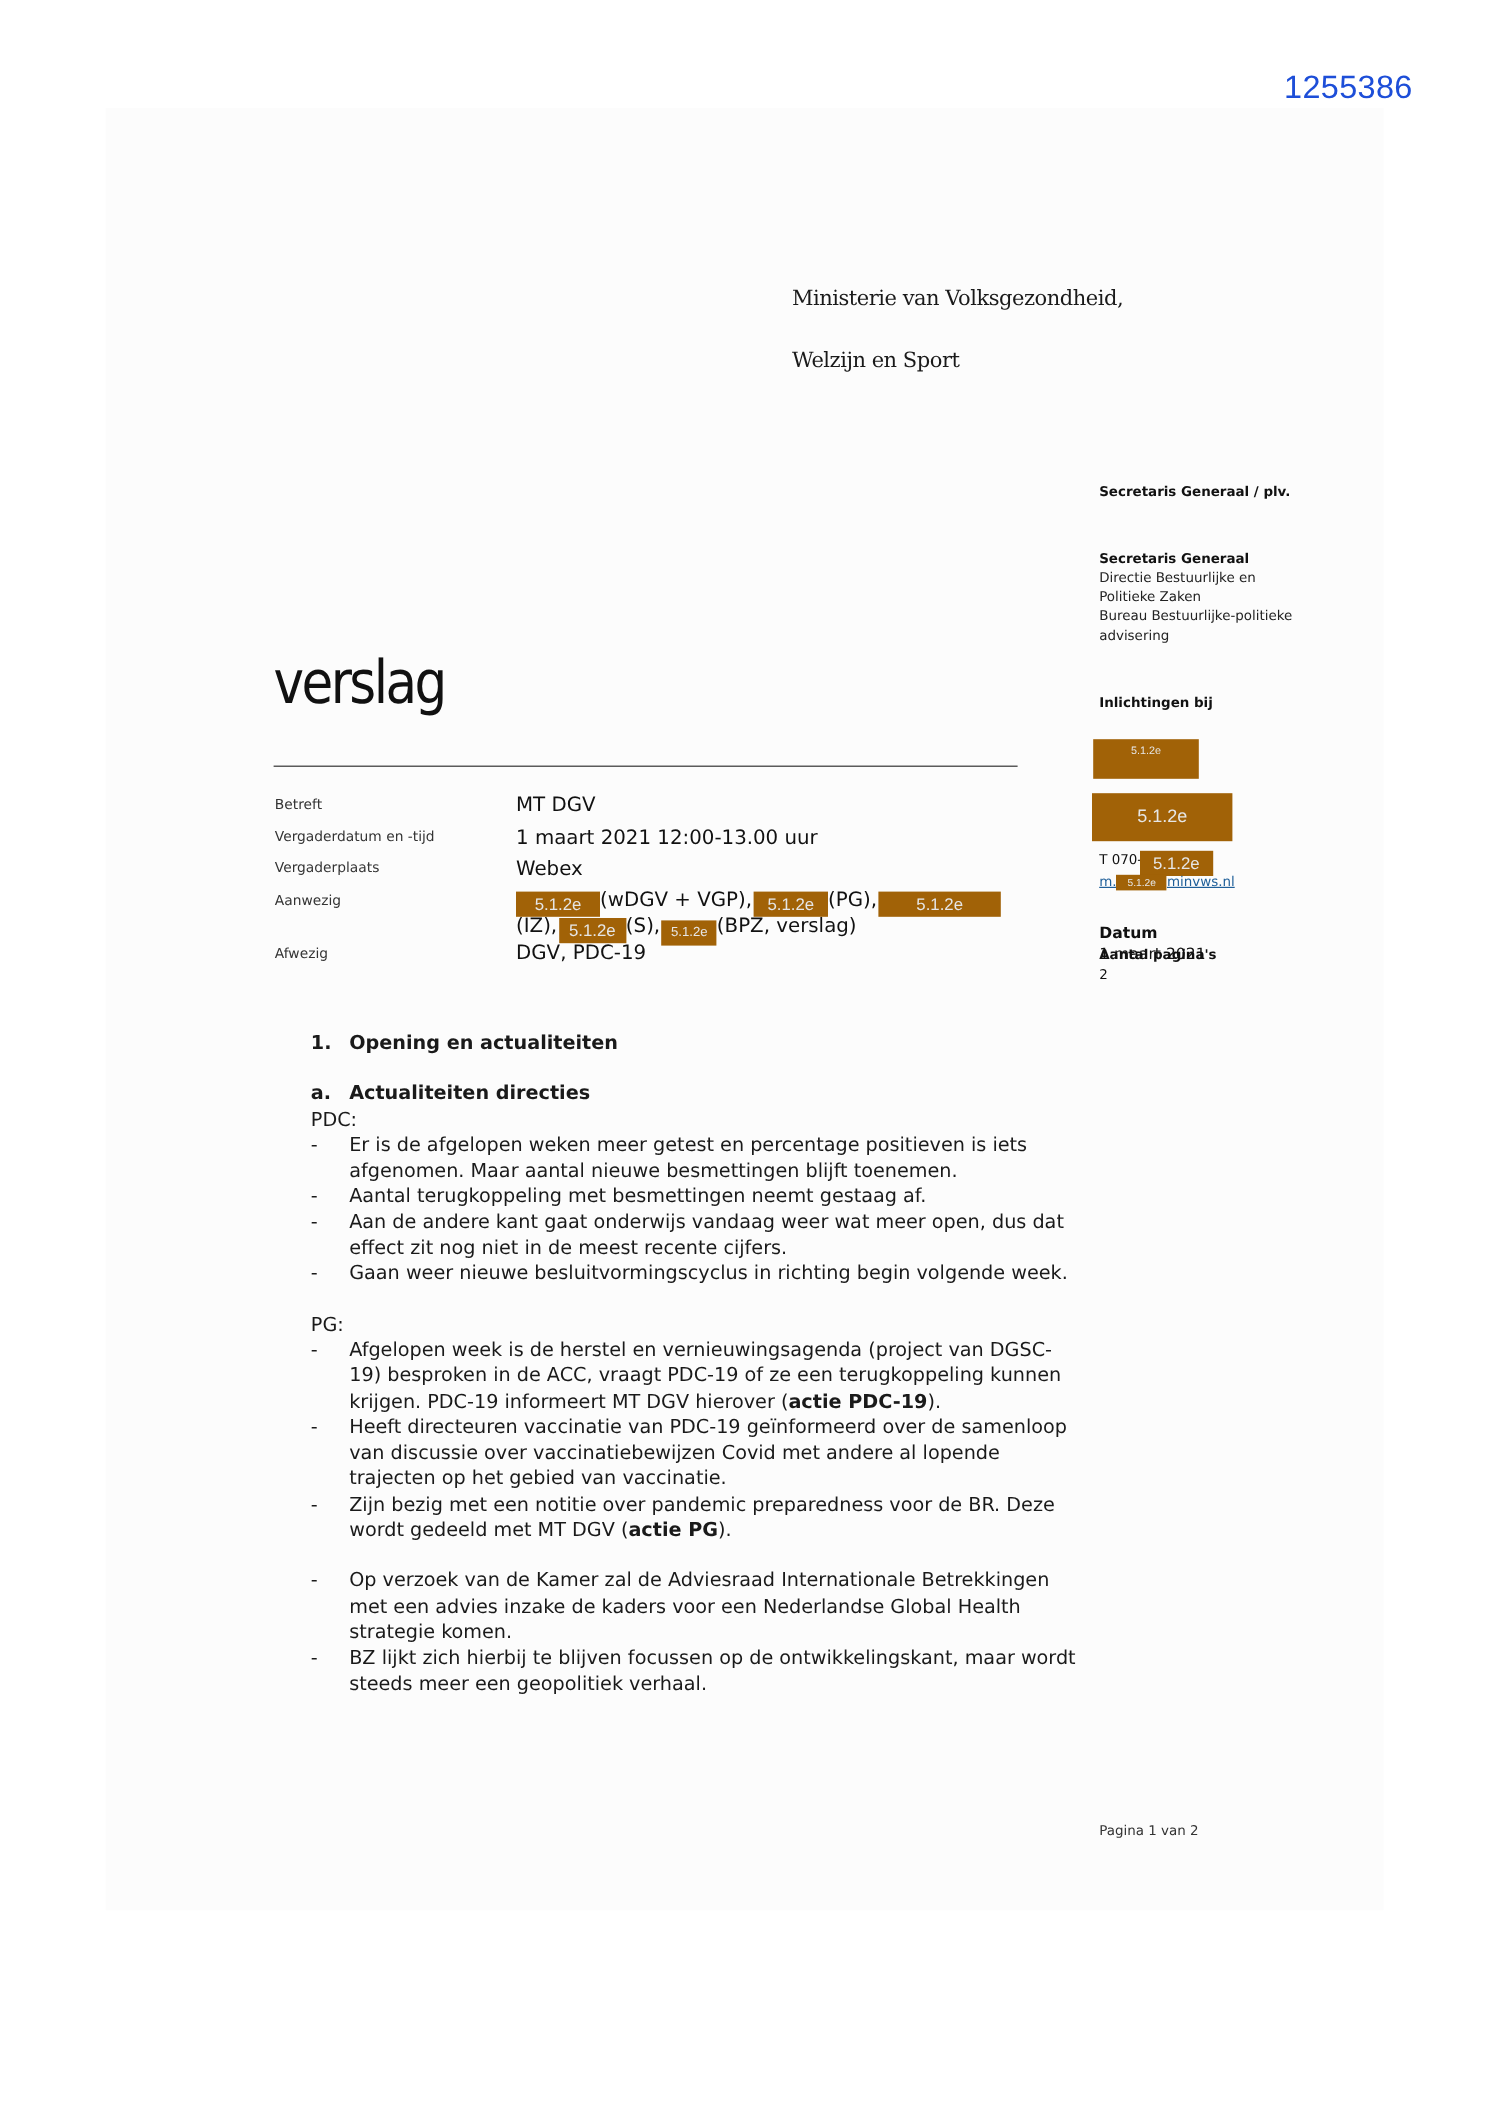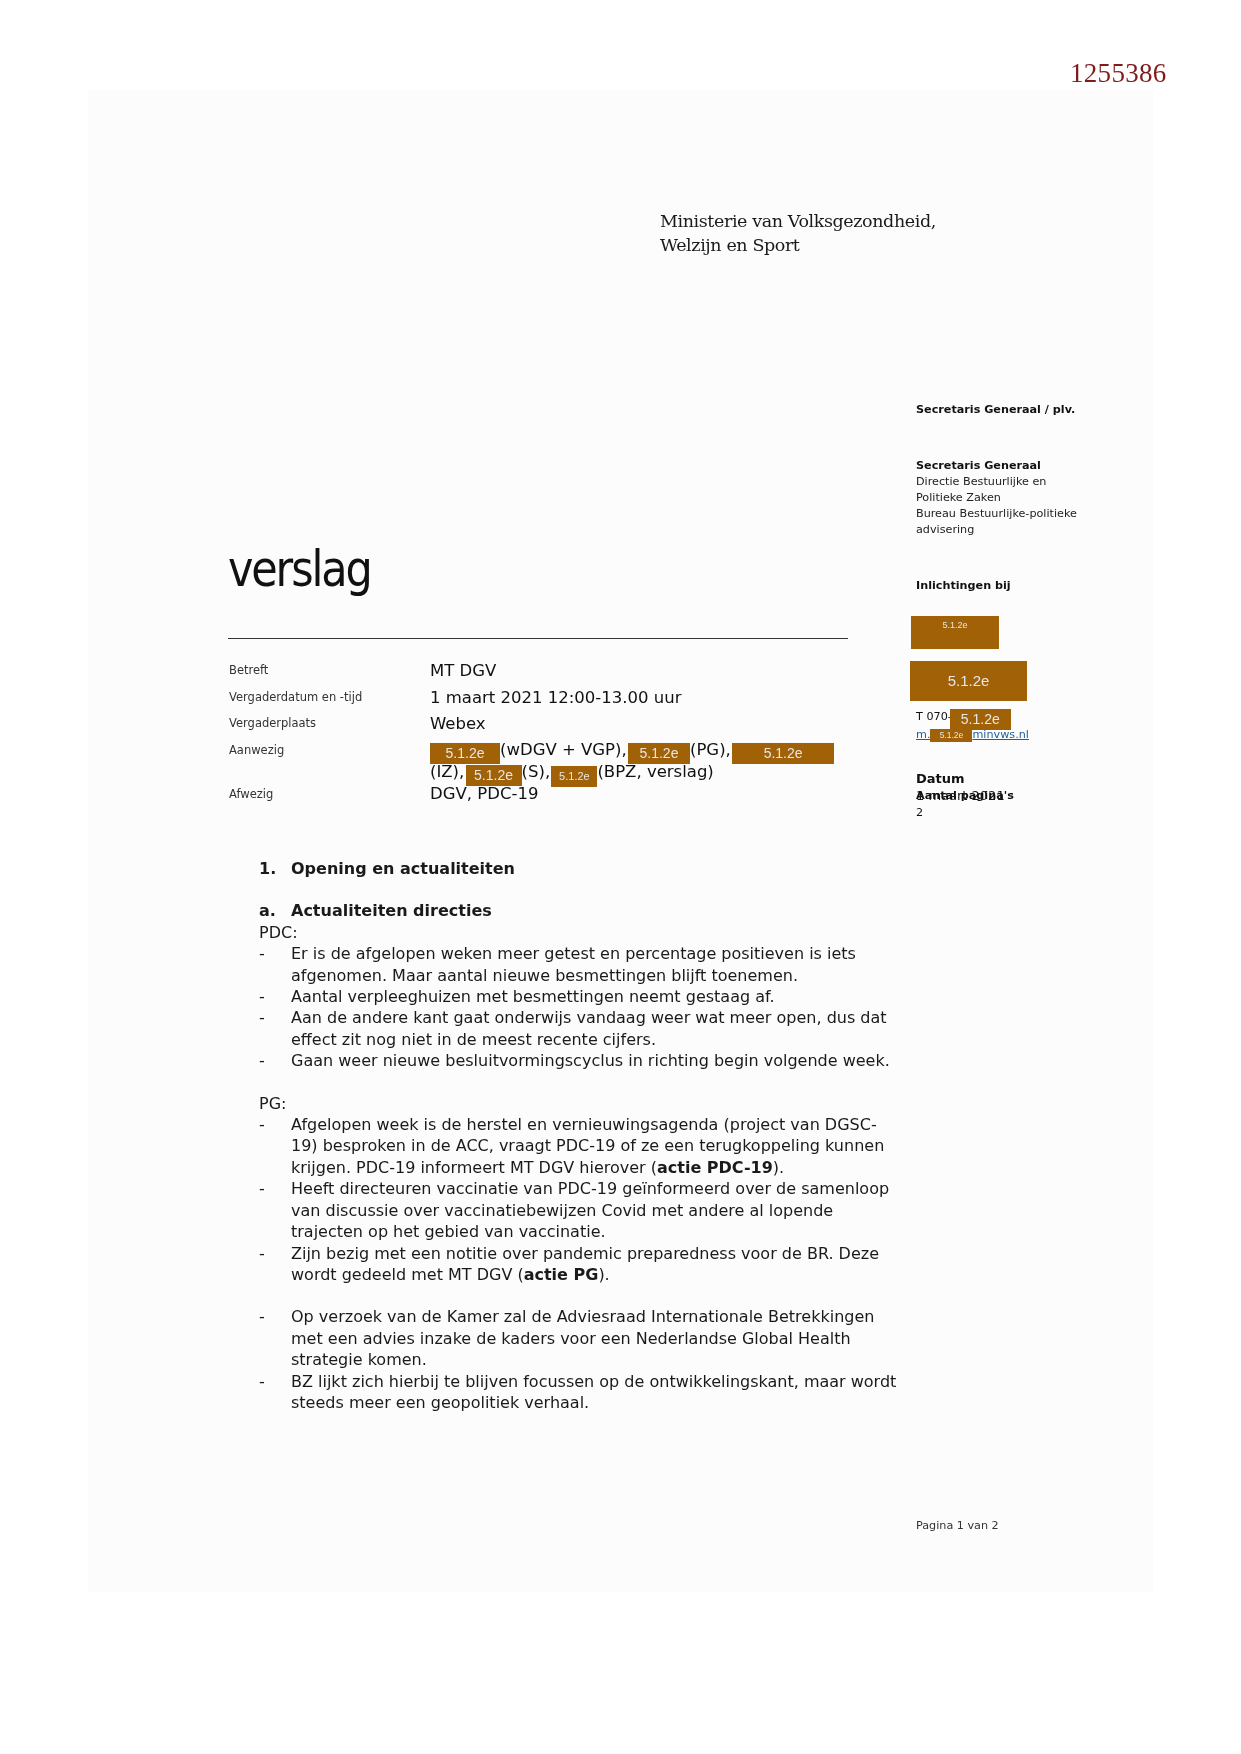--- a/index.html
+++ b/index.html
@@ -17,35 +17,35 @@
     }
     .page-bg {
       position: absolute;
       left: 88px; top: 90px;
       width: 1065px; height: 1502px;
       background: #fcfcfc;
     }
     .doc-id {
       position: absolute;
       left: 1070px; top: 58px;
-      font-family: Liberation Serif, serif;
+      font-family: Liberation Sans, sans-serif;
       font-size: 27px;
-      color: #7f1d1d;
+      color: #1d4ed8;
       letter-spacing: 0.3px;
     }
     .ministry {
       position: absolute;
       left: 660px; top: 209px;
       font-family: "DejaVu Serif", serif;
       font-size: 17.5px;
       line-height: 24px;
       color: #1a1a1a;
       letter-spacing: -0.4px;
     }
-    .ministry div { white-space: nowrap; }
+    .ministry div { white-space: nowrap; margin-top: 28px; }
 
     
     .sidebar {
       position: absolute;
       left: 916px; top: 362px;
       width: 210px;
       font-family: "DejaVu Sans", sans-serif;
       font-size: 11.2px;
       line-height: 16px;
       color: #222;
@@ -260,21 +260,21 @@
   </div>
 
   <div class="group">
     <div class="group-label">PDC:</div>
     <div class="bullet">
       <span class="dash">-</span>
       <span class="text">Er is de afgelopen weken meer getest en percentage positieven is iets afgenomen. Maar aantal nieuwe besmettingen blijft toenemen.</span>
     </div>
     <div class="bullet">
       <span class="dash">-</span>
-      <span class="text">Aantal verpleeghuizen met besmettingen neemt gestaag af.</span>
+      <span class="text">Aantal terugkoppeling met besmettingen neemt gestaag af.</span>
     </div>
     <div class="bullet">
       <span class="dash">-</span>
       <span class="text">Aan de andere kant gaat onderwijs vandaag weer wat meer open, dus dat effect zit nog niet in de meest recente cijfers.</span>
     </div>
     <div class="bullet">
       <span class="dash">-</span>
       <span class="text">Gaan weer nieuwe besluitvormingscyclus in richting begin volgende week.</span>
     </div>
   </div>

